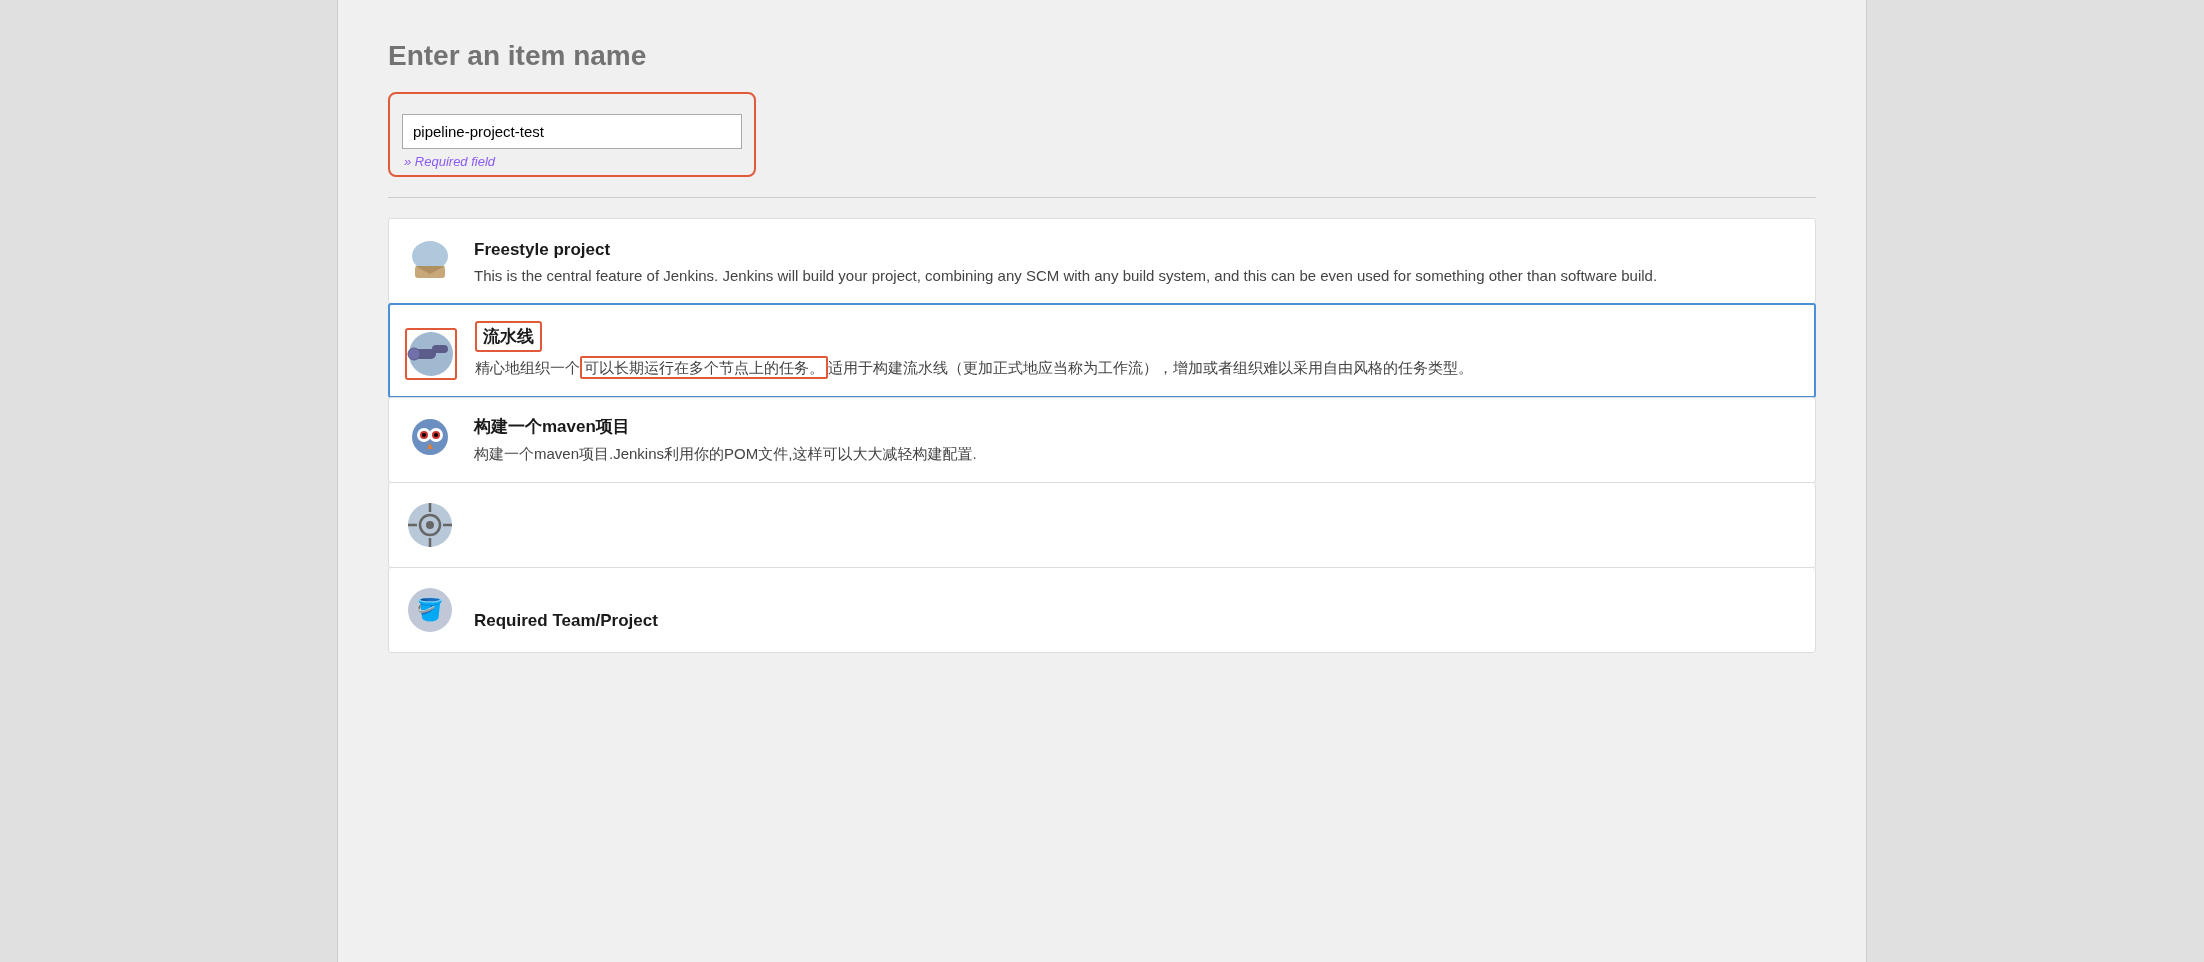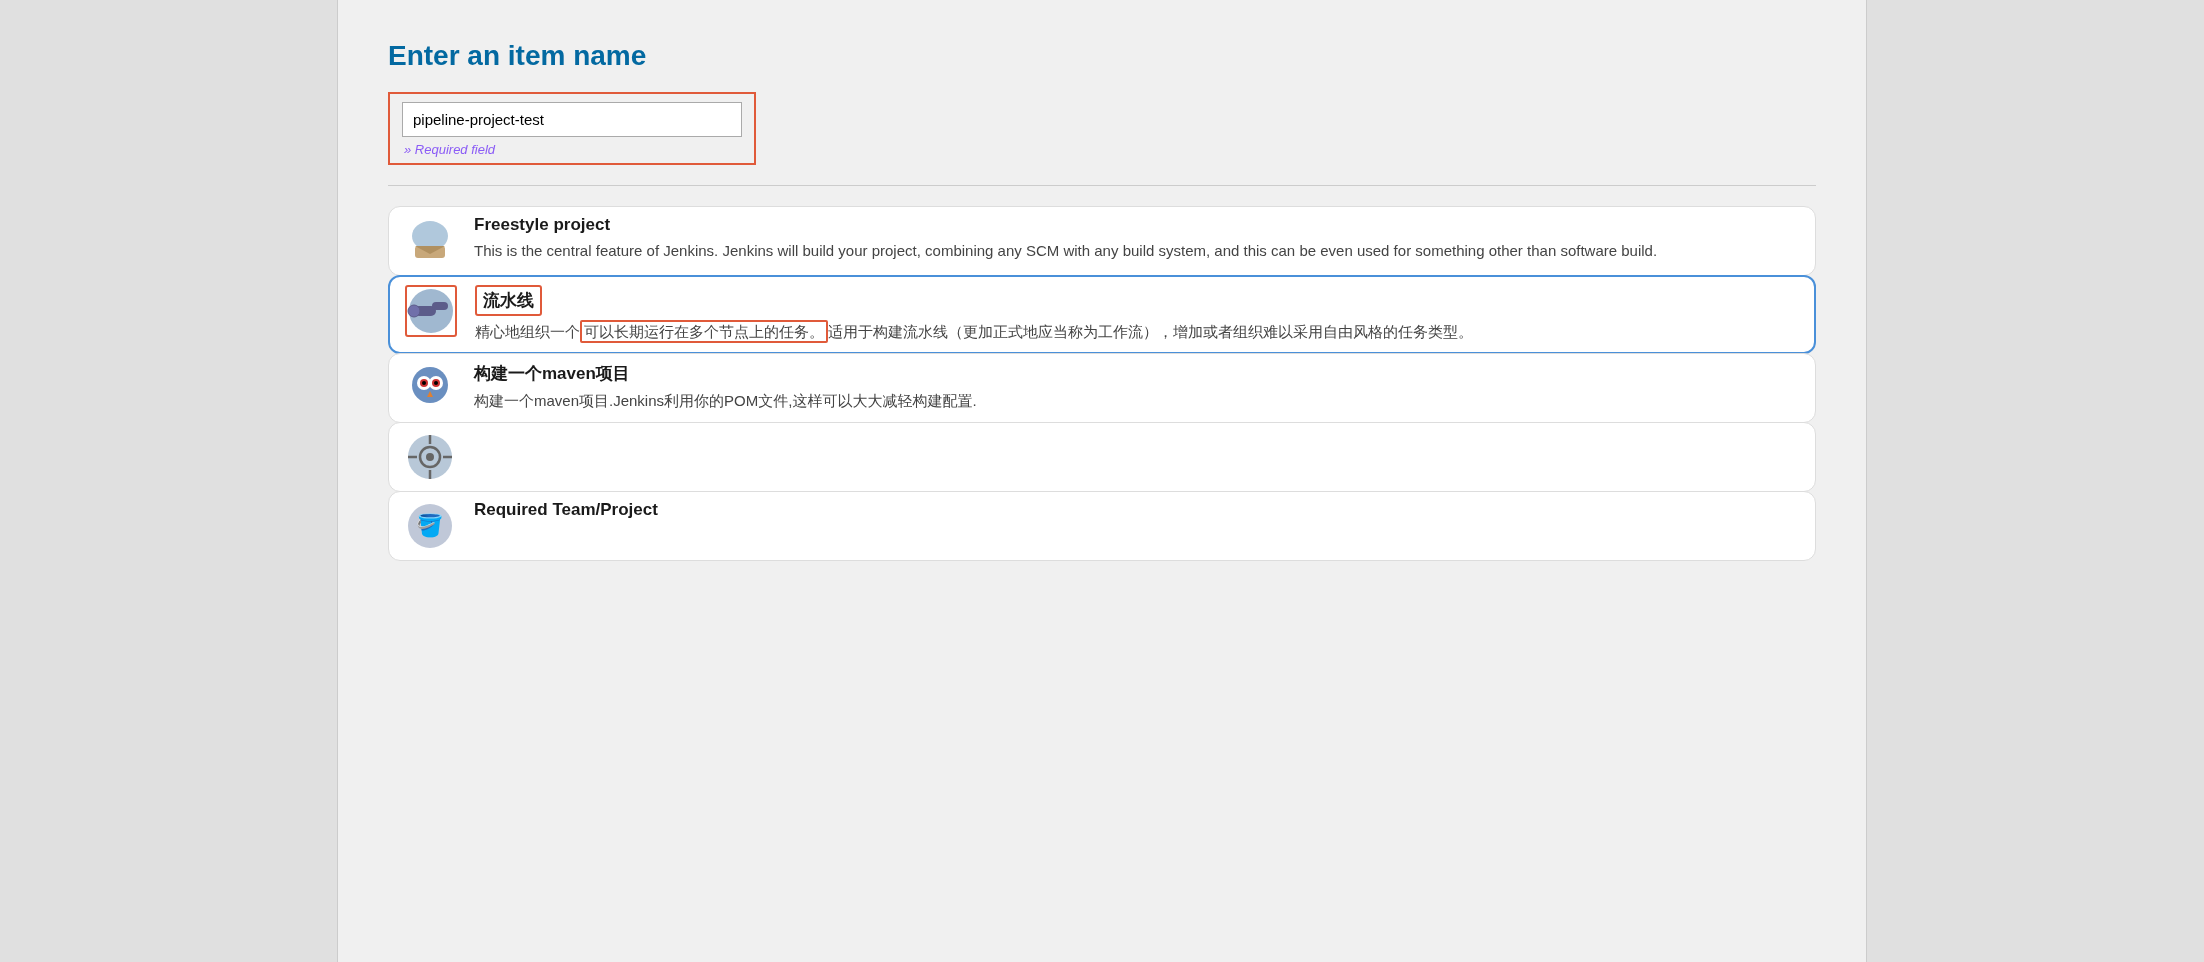--- a/index.html
+++ b/index.html
@@ -24,21 +24,21 @@
       background: #f0f0f0;
       width: 1530px;
       min-height: 962px;
       padding: 40px 50px;
       border-left: 1px solid #ccc;
       border-right: 1px solid #ccc;
     }
     .page-title {
       font-size: 28px;
       font-weight: bold;
-      color: #0369a1;
+      color: #737373;
       margin-bottom: 20px;
     }
     .required-field-msg {
       color: #8b5cf6;
       font-style: italic;
       font-size: 13px;
       margin-top: 4px;
       padding-left: 2px;
     }
     .divider {
@@ -46,24 +46,24 @@
       border-top: 1px solid #ccc;
       margin: 20px 0;
     }
     .project-list {
       display: flex;
       flex-direction: column;
       gap: 0;
     }
     .project-item {
       display: flex;
-      align-items: flex-start;
-      padding: 8px 15px;
+      align-items: flex-end;
+      padding: 16px 15px;
       border: 1px solid transparent;
-      border-radius: 12px;
+      border-radius: 3px;
       cursor: pointer;
       background: #fff;
       margin-bottom: 0;
       border-bottom: 1px solid #ddd;
     }
     .project-item:first-child {
       border-top: 1px solid #ddd;
     }
     .project-item.selected {
       border: 2px solid #4a90d9;
@@ -104,22 +104,22 @@
       padding: 8px 10px;
       width: 340px;
       outline: none;
       background: #fff;
     }
     .required-row {
       margin-top: 4px;
     }
     .highlight-box {
       border: 2px solid #e05a3a;
-      border-radius: 0;
-      padding: 8px 12px 6px 12px;
+      border-radius: 8px;
+      padding: 20px 12px 6px 12px;
       display: inline-block;
       background: transparent;
     }
   </style>
 </head>
 <body>
 
 <div class="page-container">
   <div class="main-panel">
 

